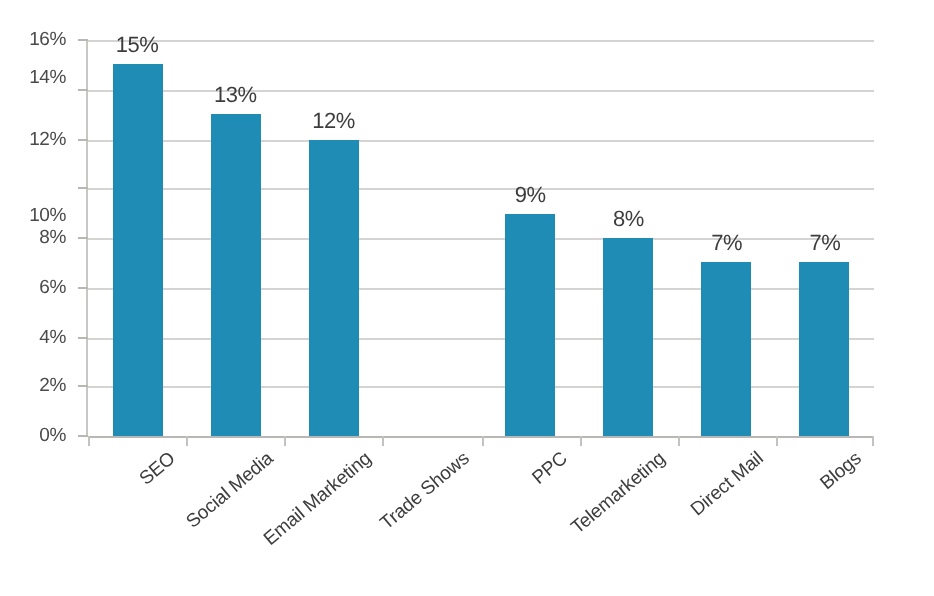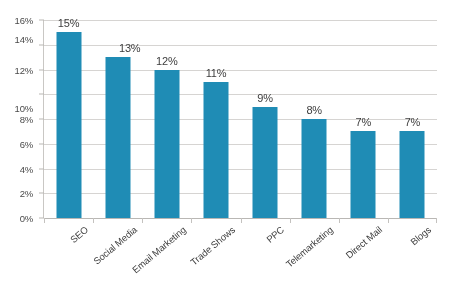--- a/index.html
+++ b/index.html
@@ -185,29 +185,25 @@
       <div class="y-label" style="top: 0px; margin-left: 30px;">16%</div>
     </div>
 
   <div class="bars-layer" id="bars-layer">
       <div class="bar-slot" style="left: 0px; width: 49.125px;">
         <div class="bar" style="height: 185.625px; background: rgb(31, 140, 181);"></div>
         <div class="bar-value" style="bottom: 188.625px;">15%</div>
       </div>
       <div class="bar-slot" style="left: 49.125px; width: 49.125px;">
         <div class="bar" style="height: 160.875px; background: rgb(31, 140, 181);"></div>
-        <div class="bar-value" style="bottom: 163.875px; margin-left: 12px;">13%</div>
+        <div class="bar-value" style="bottom: 163.875px;">13%</div>
       </div>
       <div class="bar-slot" style="left: 98.25px; width: 49.125px;">
         <div class="bar" style="height: 148.5px; background: rgb(31, 140, 181);"></div>
         <div class="bar-value" style="bottom: 151.5px;">12%</div>
-      </div>
-      <div class="bar-slot" style="left: 147.375px; width: 49.125px;">
-        <div class="bar" style="height: 136.125px; background: rgb(31, 140, 181);"></div>
-        <div class="bar-value" style="bottom: 139.125px;">11%</div>
       </div>
       <div class="bar-slot" style="left: 196.5px; width: 49.125px;">
         <div class="bar" style="height: 111.375px; background: rgb(31, 140, 181);"></div>
         <div class="bar-value" style="bottom: 114.375px;">9%</div>
       </div>
       <div class="bar-slot" style="left: 245.625px; width: 49.125px;">
         <div class="bar" style="height: 99px; background: rgb(31, 140, 181);"></div>
         <div class="bar-value" style="bottom: 102px;">8%</div>
       </div>
       <div class="bar-slot" style="left: 294.75px; width: 49.125px;">

